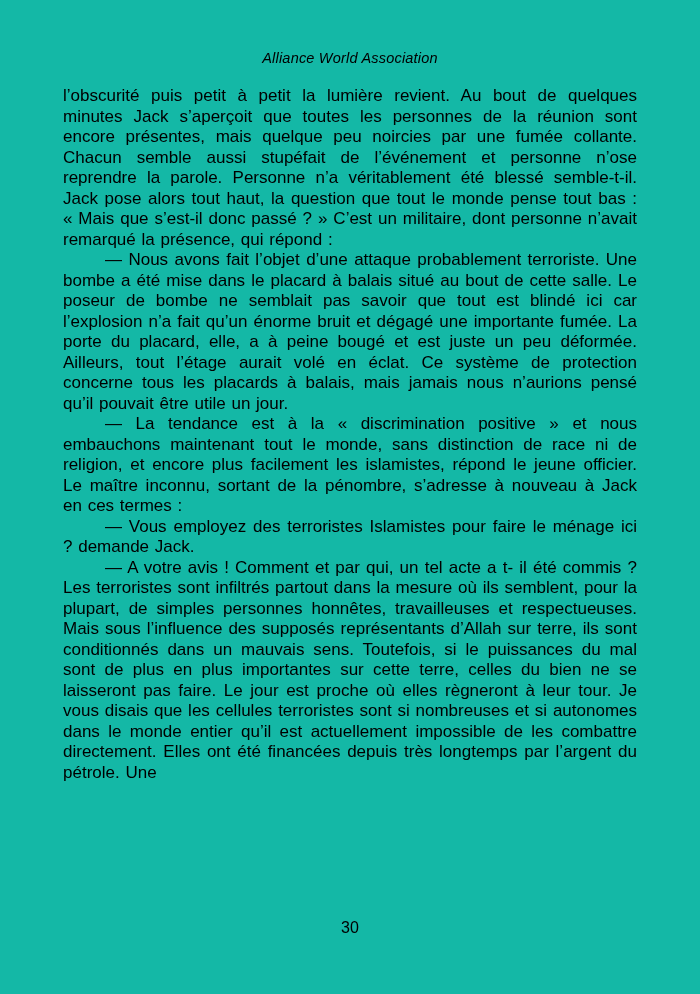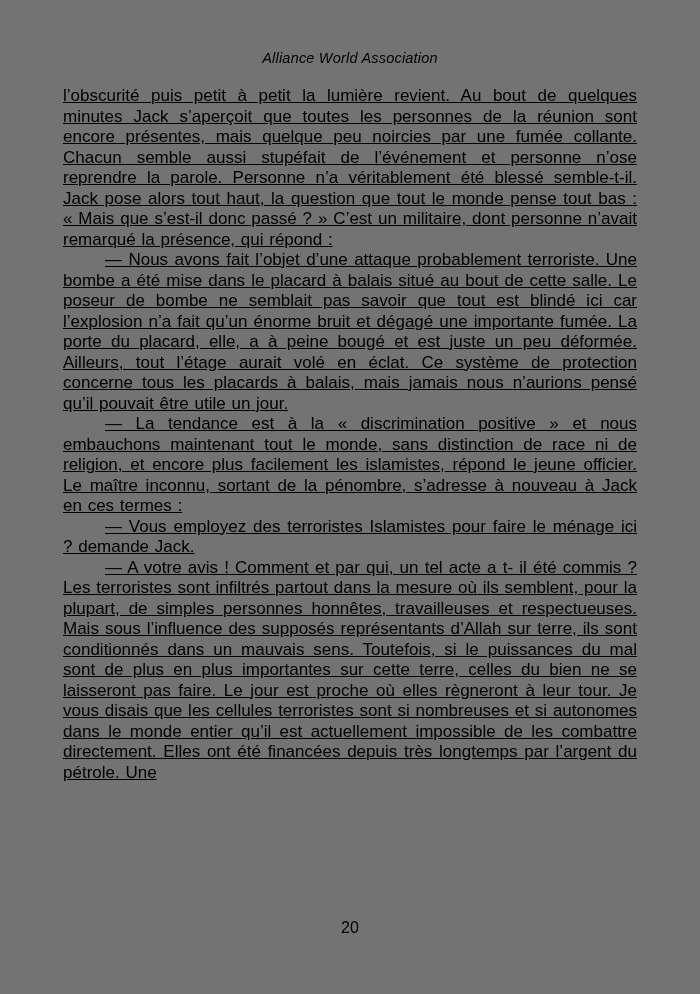--- a/index.html
+++ b/index.html
@@ -4,21 +4,21 @@
 <style>
   html, body {
     margin: 0;
     padding: 0;
     background: #ffffff;
   }
   .book-page {
     position: relative;
     width: 700px;
     height: 994px;
-    background: #737373;
+    background: #14b8a6;
     color: #000000;
     font-family: "Liberation Sans", sans-serif;
     box-sizing: border-box;
     overflow: hidden;
   }
   .running-header {
     position: absolute;
     top: 50px;
     left: 0;
     width: 100%;
@@ -33,21 +33,20 @@
     left: 63px;
     width: 574px;
     text-align: justify;
     font-size: 17px;
     line-height: 20.5px;
   }
   .body-text p {
     margin: 0;
     padding: 0;
     word-spacing: 1px;
-    text-decoration: underline;
   }
   .body-text p.indent {
     text-indent: 42px;
   }
   .page-number {
     position: absolute;
     top: 919px;
     left: 0;
     width: 100%;
     text-align: center;
@@ -61,14 +60,14 @@
   <div class="running-header">Alliance World Association</div>
 
   <div class="body-text" id="paragraphs">
       <p class="para">l’obscurité puis petit à petit la lumière revient. Au bout de quelques minutes  Jack s’aperçoit que toutes les personnes de la réunion sont encore présentes, mais quelque peu noircies par une fumée collante. Chacun semble aussi stupéfait de l’événement et personne n’ose reprendre la parole. Personne n’a véritablement été blessé semble-t-il. Jack pose alors tout haut, la question que tout le monde pense tout bas : « Mais que s’est-il donc passé ? » C’est un militaire, dont personne n’avait remarqué la présence, qui répond :</p>
       <p class="para indent">— Nous avons fait l’objet d’une attaque probablement terroriste. Une bombe a été mise dans le placard à balais situé au bout de cette salle. Le poseur de bombe ne semblait pas savoir que tout est blindé ici car l’explosion n’a fait qu’un énorme bruit et dégagé une importante fumée. La porte du placard, elle, a à peine bougé et est juste un peu déformée. Ailleurs, tout l’étage aurait volé en éclat. Ce système de protection concerne tous les placards à balais, mais jamais nous n’aurions pensé qu’il pouvait être utile un jour.</p>
       <p class="para indent">— La tendance est à la « discrimination positive » et nous embauchons maintenant tout le monde, sans distinction de race ni de religion, et encore plus facilement les islamistes, répond le jeune officier. Le maître inconnu, sortant de la pénombre, s’adresse à nouveau à Jack en ces termes :</p>
       <p class="para indent">— Vous employez des terroristes Islamistes pour faire le ménage ici ? demande Jack.</p>
       <p class="para indent">— A votre avis ! Comment et par qui, un tel acte a t- il été commis ? Les terroristes sont infiltrés partout dans la mesure où ils semblent, pour la plupart, de simples personnes honnêtes, travailleuses et respectueuses. Mais sous l’influence des supposés représentants d’Allah sur terre, ils sont conditionnés dans un mauvais sens. Toutefois, si le puissances du mal sont de plus en plus importantes sur cette terre, celles du bien ne se laisseront pas faire. Le jour est proche où elles règneront à leur tour. Je vous disais que les cellules terroristes sont si nombreuses et si autonomes dans le monde entier qu’il est actuellement impossible de les combattre directement. Elles ont été financées depuis très longtemps par l’argent du pétrole. Une</p>
     </div>
 
-  <div class="page-number">20</div>
+  <div class="page-number">30</div>
 </div>
 
 </body></html>

